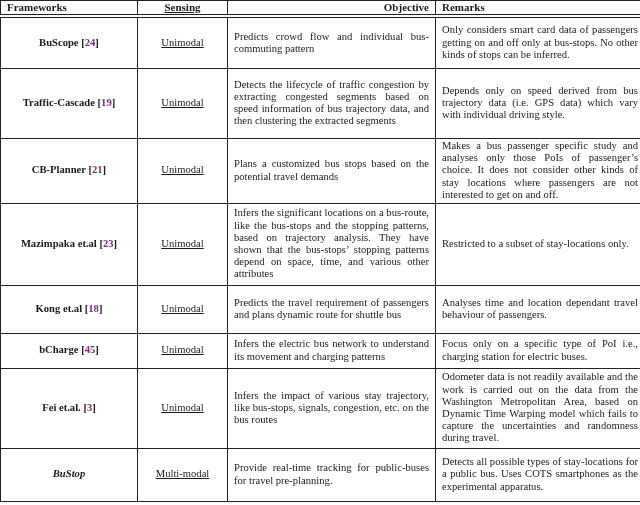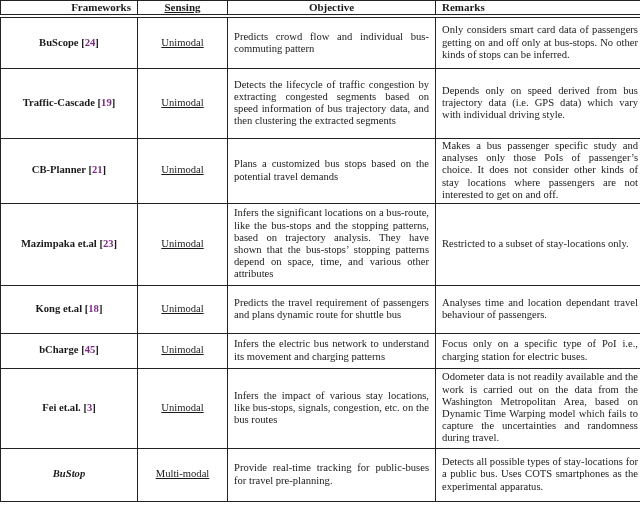--- a/index.html
+++ b/index.html
@@ -24,22 +24,22 @@
     height: 13px;
     padding-top: 0; padding-bottom: 0;
     line-height: 13px;
     font-size: 11px;
   }
   thead tr { border-bottom: 4px double #222; }
   .c1 { width: 124px; text-align: center; }
   .c2 { width: 77px; text-align: center; text-decoration: underline; }
   .c3 { width: 195px; text-align: justify; }
   .c4 { width: 196px; text-align: justify; }
-  th.c1 { text-align: right; border-radius: 7px; }
-  th.c3 { text-align: center; margin-top: 28px; }
+  th.c1 { text-align: left; border-radius: 7px; }
+  th.c3 { text-align: right; margin-top: 28px; }
   th.c4 { text-align: left; }
   .fw { font-weight: bold; }
   .fw .et { }
   .cite { color: #7a2a80; font-weight: bold; }
   .ours { font-weight: bold; font-style: italic; }
 </style>
 </head>
 <body>
 
 <table class="cmp">
@@ -84,21 +84,21 @@
   </tr>
       <tr style="height: 35px;">
     <td class="c1 fw"><span class="nm">bCharge</span><span class="cw"> [<span class="cite">45</span>]</span></td>
     <td class="c2 sn">Unimodal</td>
     <td class="c3 ob">Infers the electric bus network to understand its movement and charging patterns</td>
     <td class="c4 rm">Focus only on a specific type of PoI i.e., charging station for electric buses.</td>
   </tr>
       <tr style="height: 80px;">
     <td class="c1 fw"><span class="nm">Fei</span><span class="et"> et.al.</span><span class="cw"> [<span class="cite">3</span>]</span></td>
     <td class="c2 sn">Unimodal</td>
-    <td class="c3 ob">Infers the impact of various stay locations, like bus-stops, signals, congestion, etc. on the bus routes</td>
+    <td class="c3 ob">Infers the impact of various stay trajectory, like bus-stops, signals, congestion, etc. on the bus routes</td>
     <td class="c4 rm">Odometer data is not readily available and the work is carried out on the data from the Washington Metropolitan Area, based on Dynamic Time Warping model which fails to capture the uncertainties and randomness during travel.</td>
   </tr>
       <tr style="height: 53px;">
     <td class="c1 fw"><span class="nm ours">BuStop</span></td>
     <td class="c2 sn">Multi-modal</td>
     <td class="c3 ob">Provide real-time tracking for public-buses for travel pre-planning.</td>
     <td class="c4 rm">Detects all possible types of stay-locations for a public bus. Uses COTS smartphones as the experimental apparatus.</td>
   </tr>
     </tbody>
 </table>

